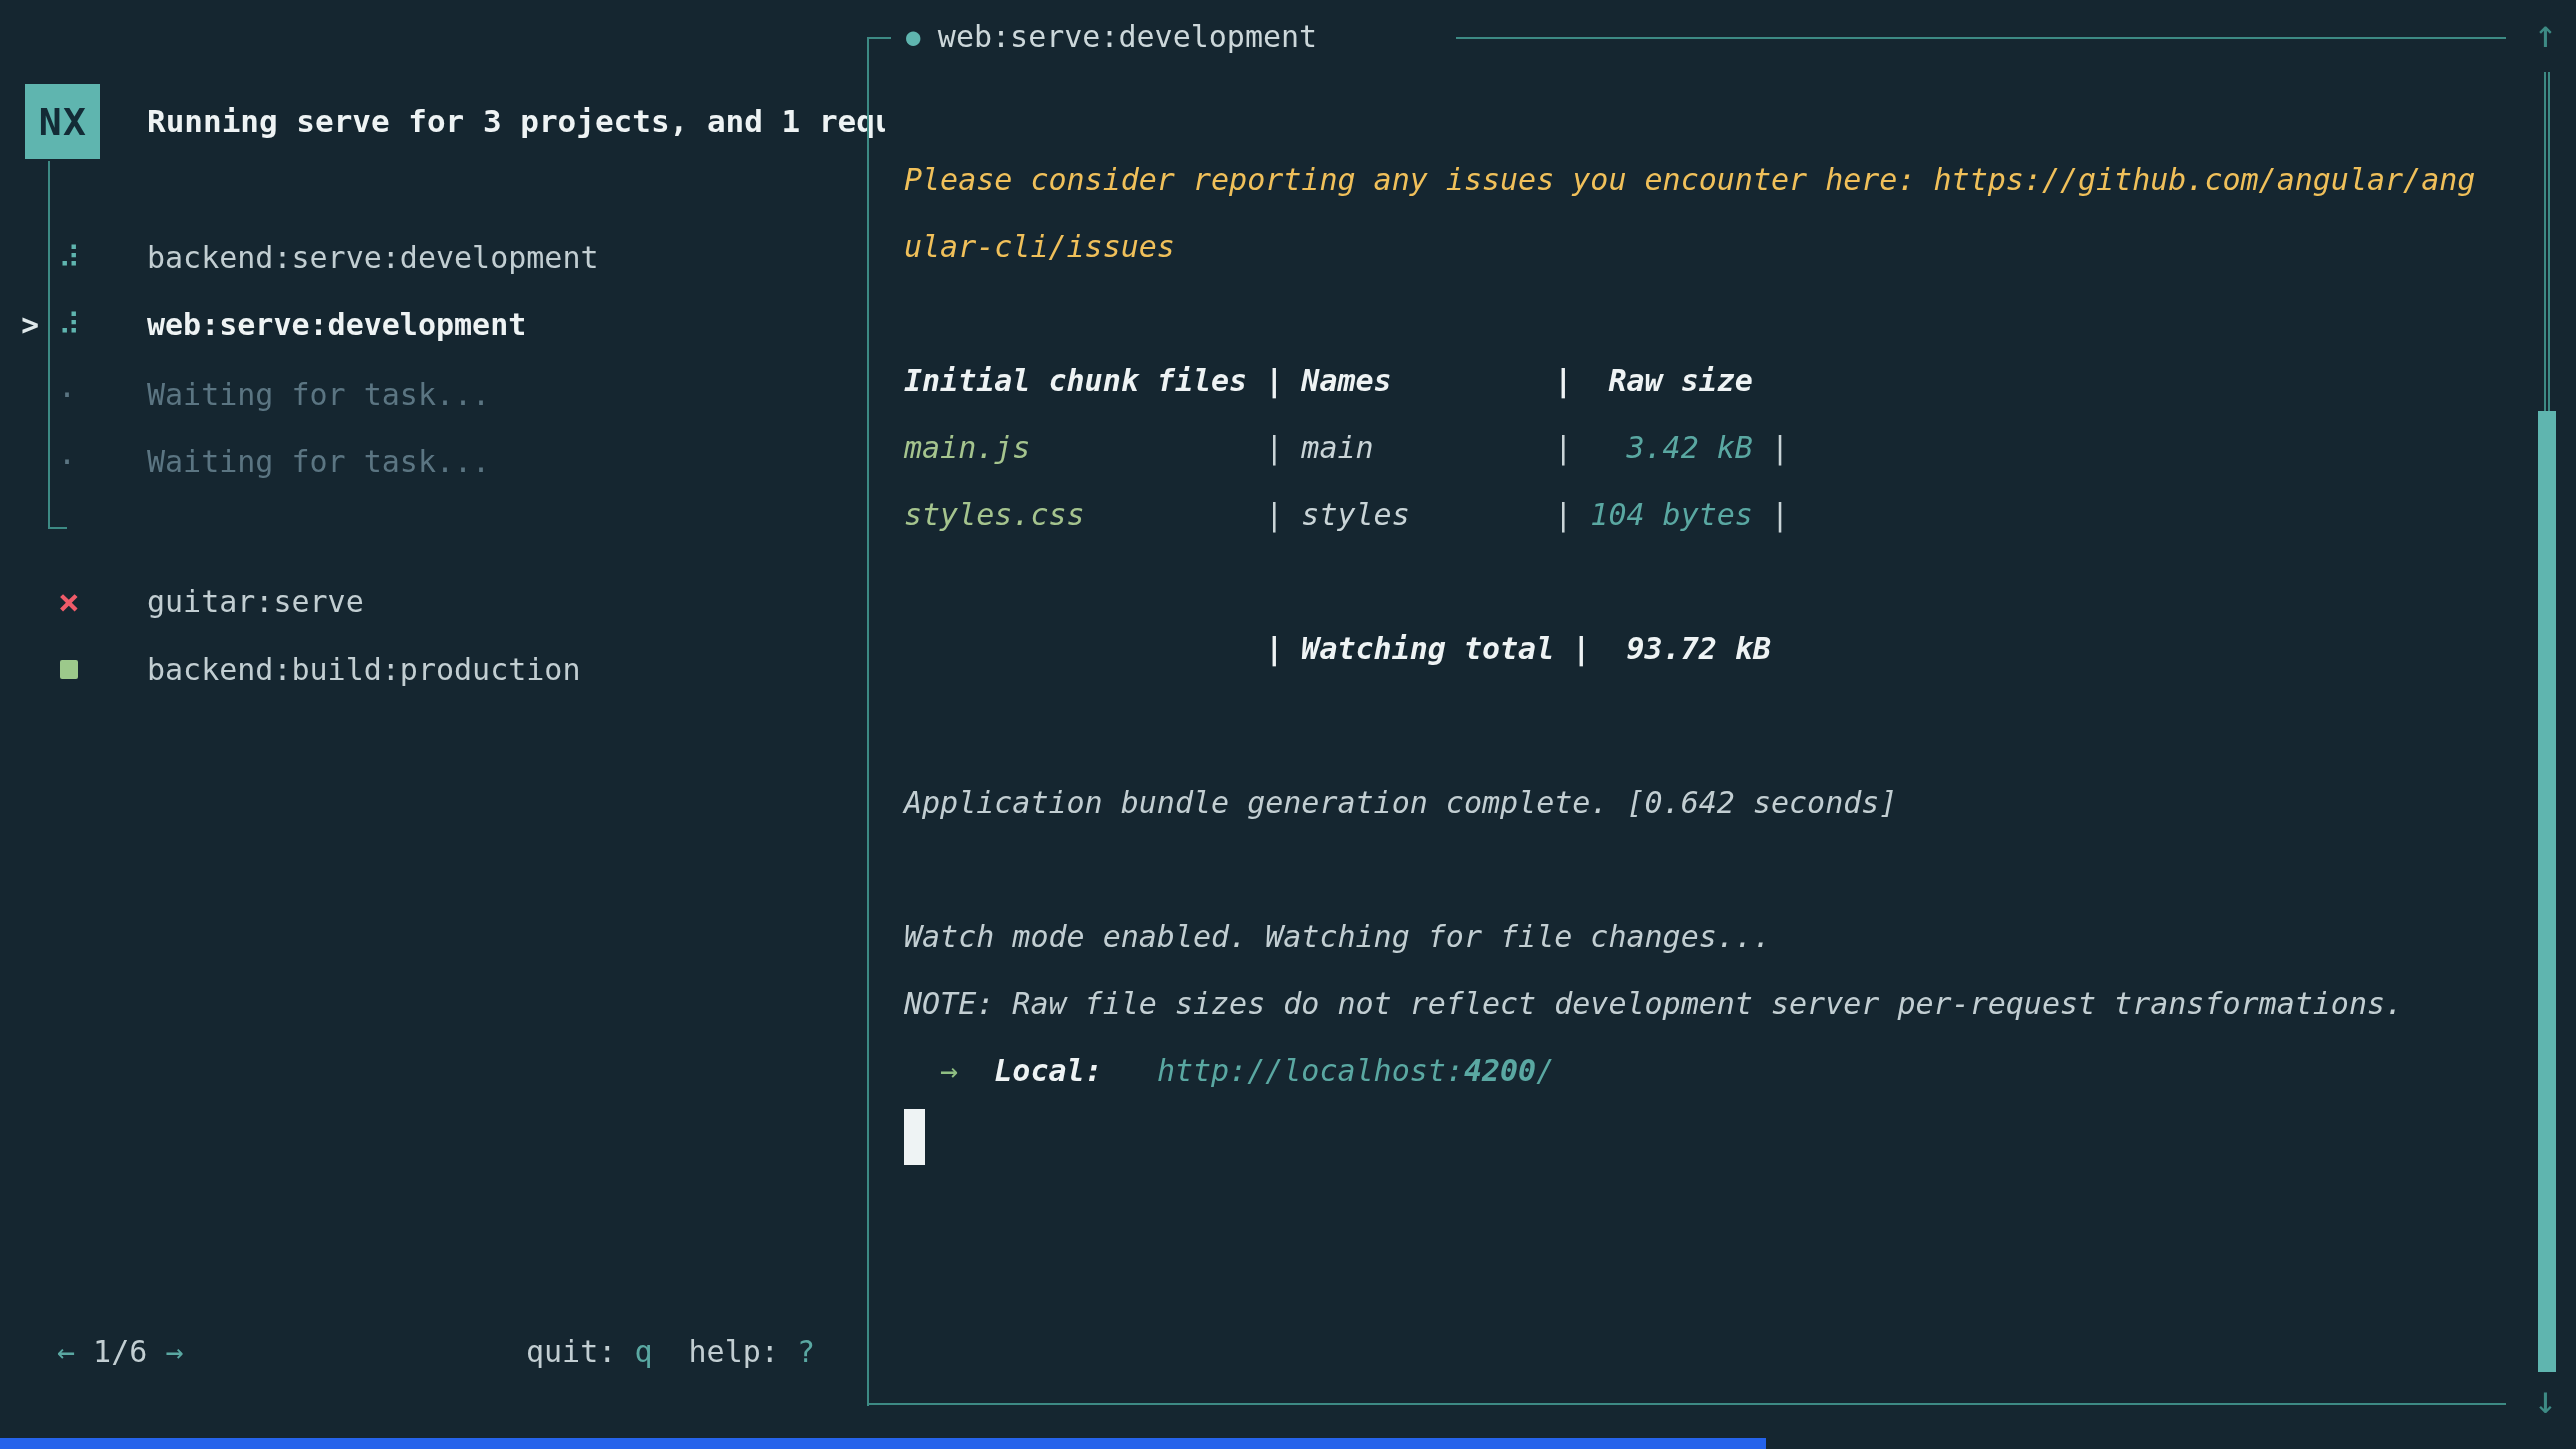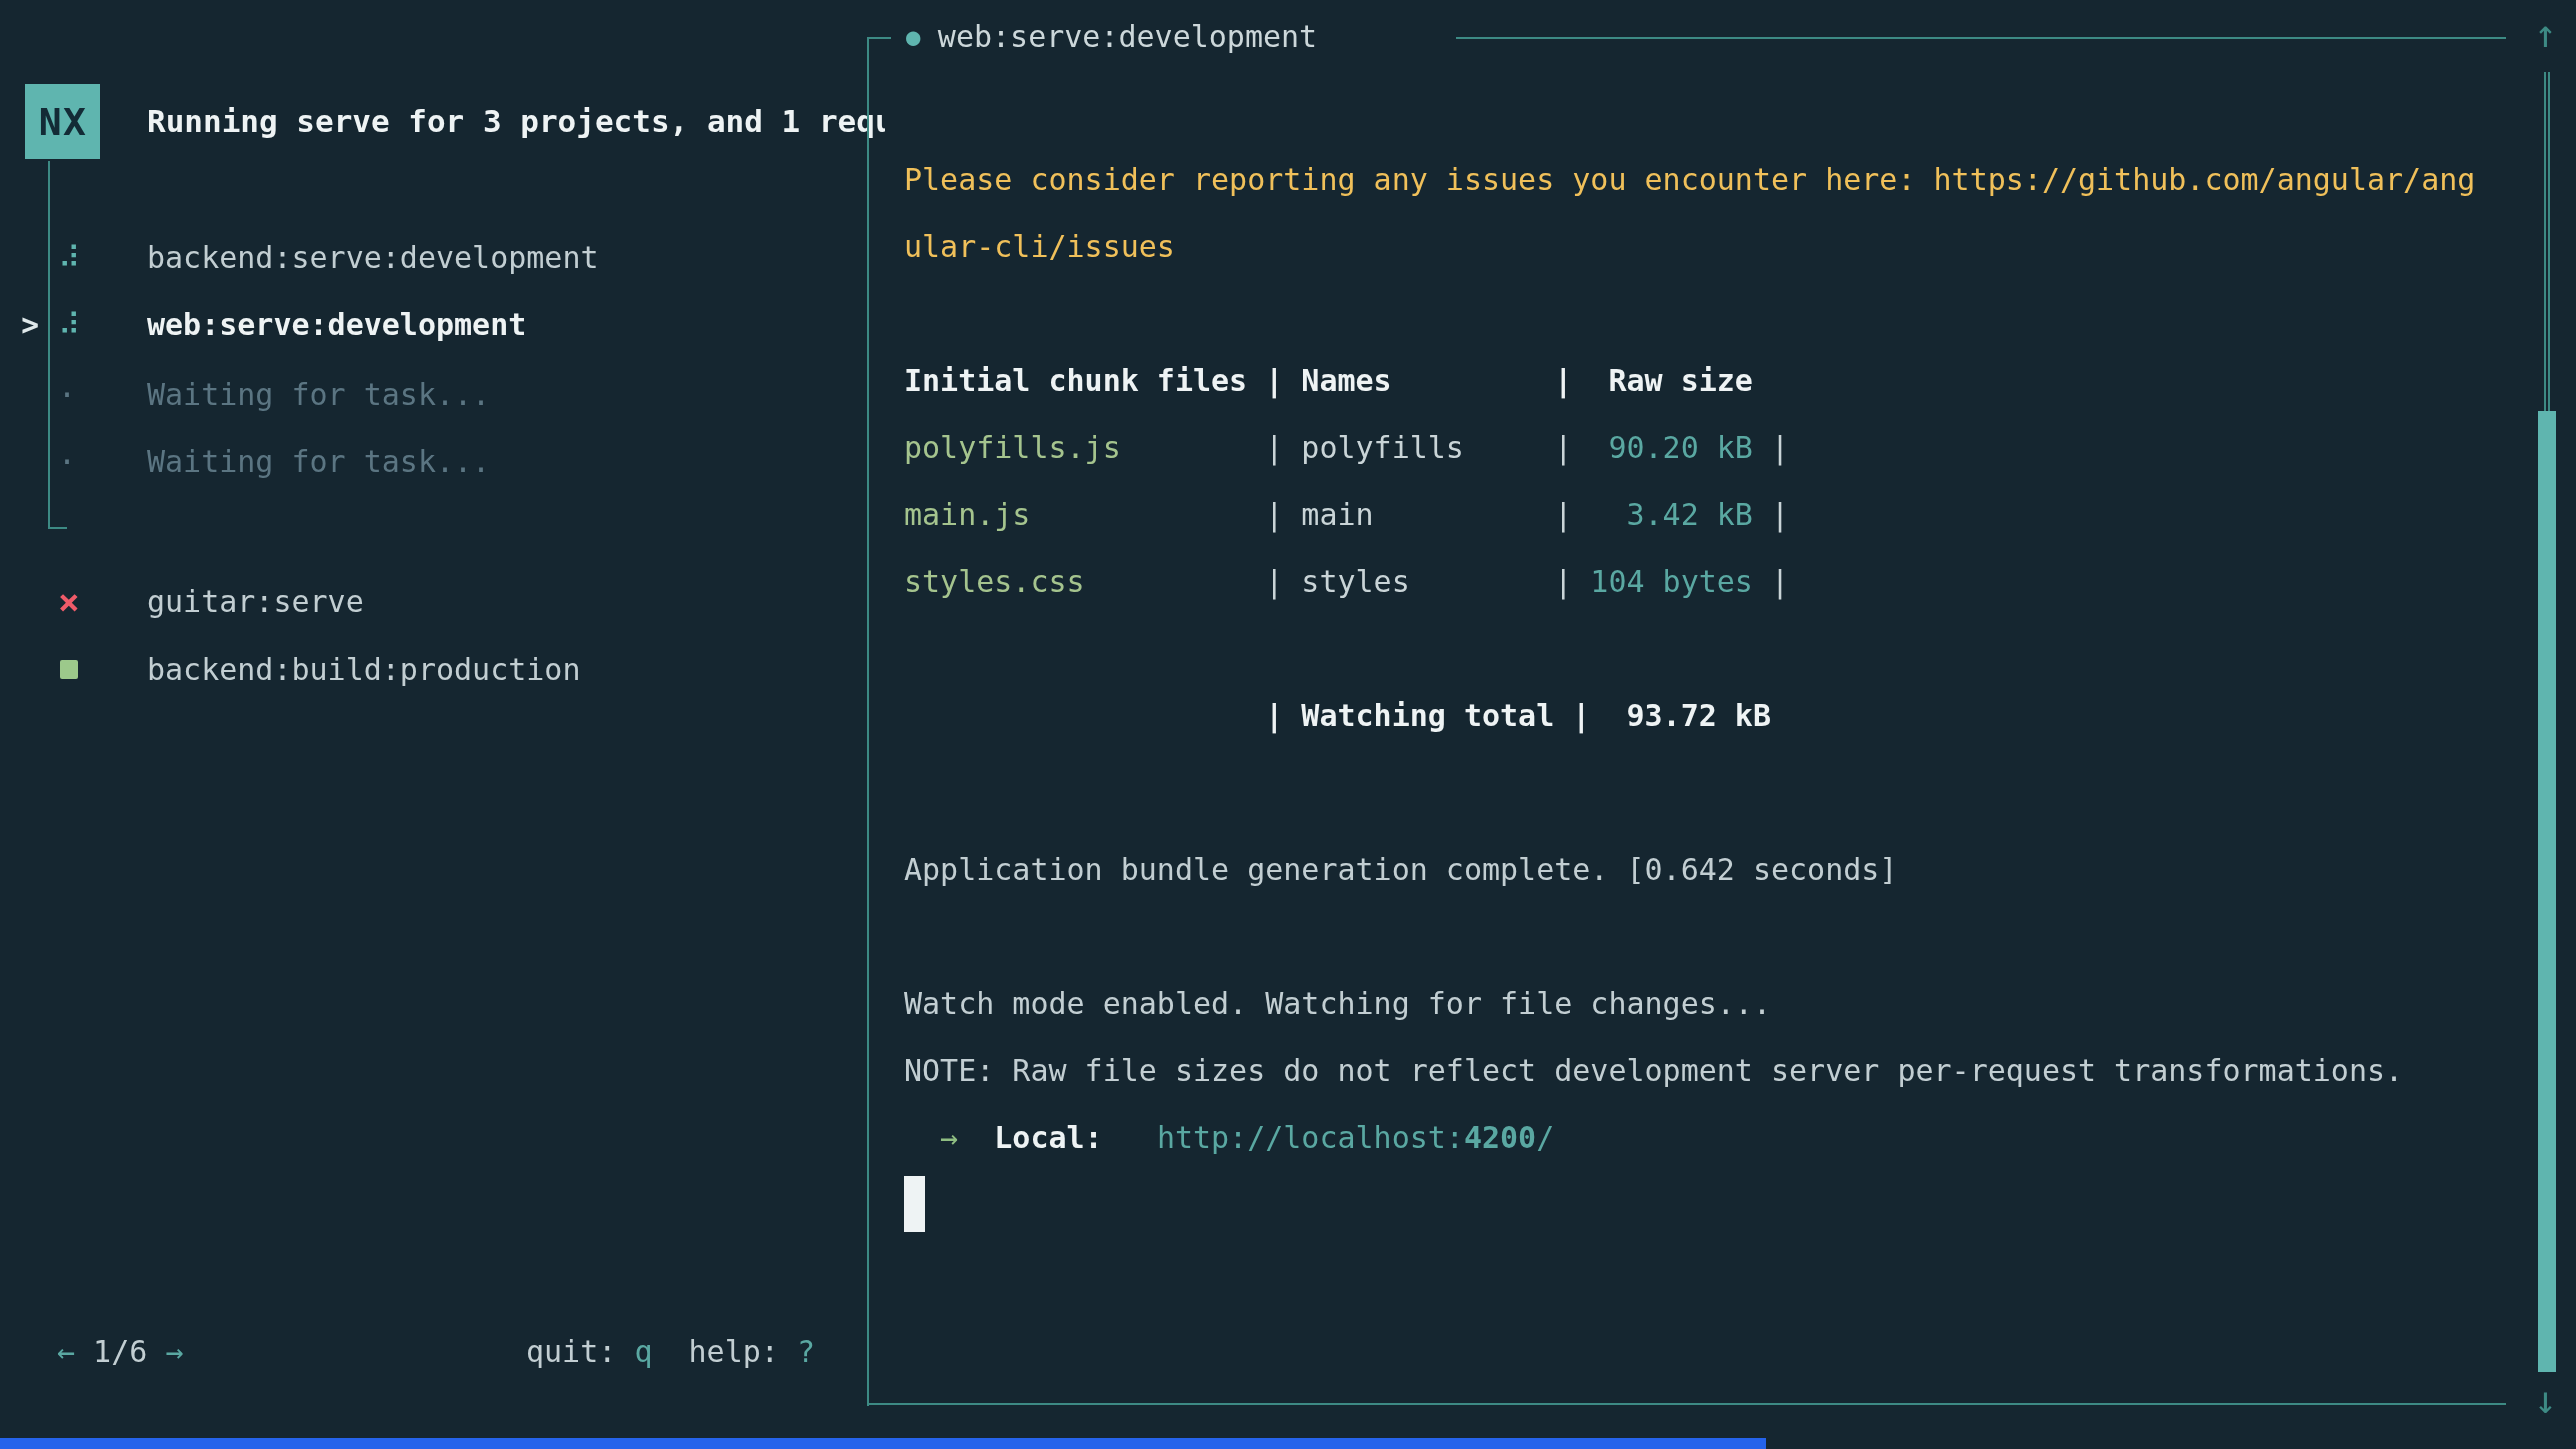--- a/index.html
+++ b/index.html
@@ -43,21 +43,21 @@
   .pager{position:absolute;left:37px;top:1320px;font-size:30px;white-space:pre;}
   .helpbar{position:absolute;left:506px;top:1320px;font-size:30px;white-space:pre;color:var(--text);}
   .tealtext{color:var(--teal-text);}
   
   .pb{position:absolute;background:var(--border);}
   .panel-title{
     position:absolute;left:906px;top:14.8px;height:44px;
     display:flex;align-items:center;gap:17.4px;font-size:30px;color:#ccd7da;
   }
   .panel-title .bullet{color:var(--accent);font-size:24px;}
-  .content{position:absolute;left:904px;top:146px;width:1623px;}
+  .content{position:absolute;left:904px;top:146px;width:1623px;font-style:italic;}
   .line{height:67px;line-height:67px;font-size:30px;white-space:pre;}
   .blank{height:67px;}
   .blank.tall{height:87px;}
   .yellow{color:var(--yellow);}
   .boldw{color:var(--bright);font-weight:bold;}
   .filec{color:#a5c48e;}
   .sizec{color:var(--teal-text);}
   .pipec{color:#c9d4d7;}
   .agreen{color:var(--arrow-green);}
   .urlc{color:var(--teal-text);}
@@ -126,21 +126,20 @@
     <span class="bullet">●</span>
     <span>web:serve:development</span>
   </div>
 
   <div class="content">
     <div class="line yellow">Please consider reporting any issues you encounter here: https://github.com/angular/ang</div>
     <div class="line yellow">ular-cli/issues</div>
     <div class="blank"></div>
     <div class="line boldw">Initial chunk files | Names         |  Raw size</div>
 
-    <div class="line"><span class="filec">polyfills.js</span><span>        </span><span class="pipec">| polyfills     |</span><span class="sizec">  90.20 kB</span><span class="pipec"> |</span></div>
 
     <div class="line"><span class="filec">main.js</span><span>             </span><span class="pipec">| main          |</span><span class="sizec">   3.42 kB</span><span class="pipec"> |</span></div>
 
     <div class="line"><span class="filec">styles.css</span><span>          </span><span class="pipec">| styles        |</span><span class="sizec"> 104 bytes</span><span class="pipec"> |</span></div>
 
     <div class="blank"></div>
     <div class="line"><span>                    </span><span class="boldw">| Watching total |</span><span class="boldw">  93.72 kB</span></div>
 
     <div class="blank tall"></div>
     <div class="line">Application bundle generation complete. [0.642 seconds]</div>

